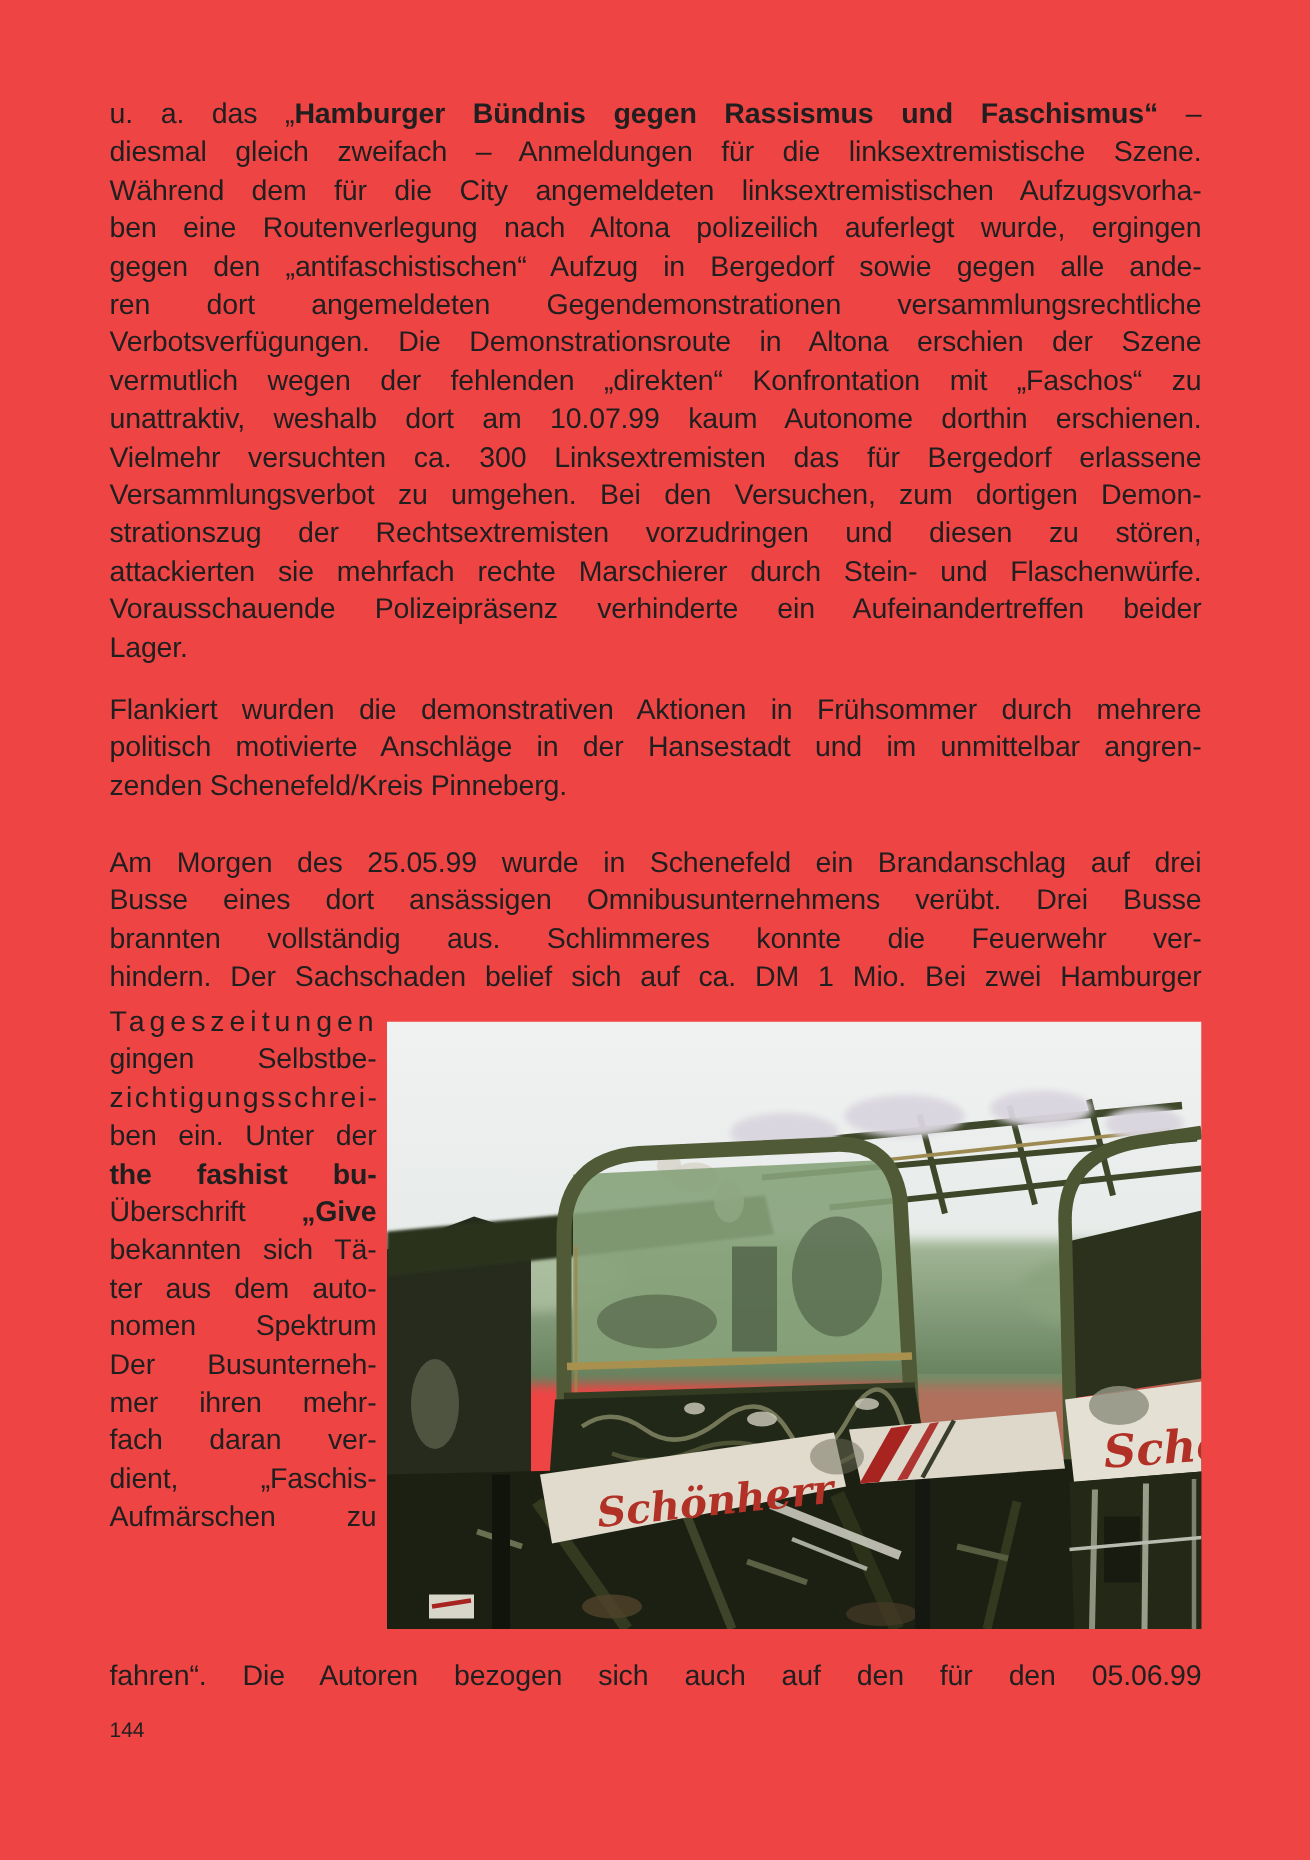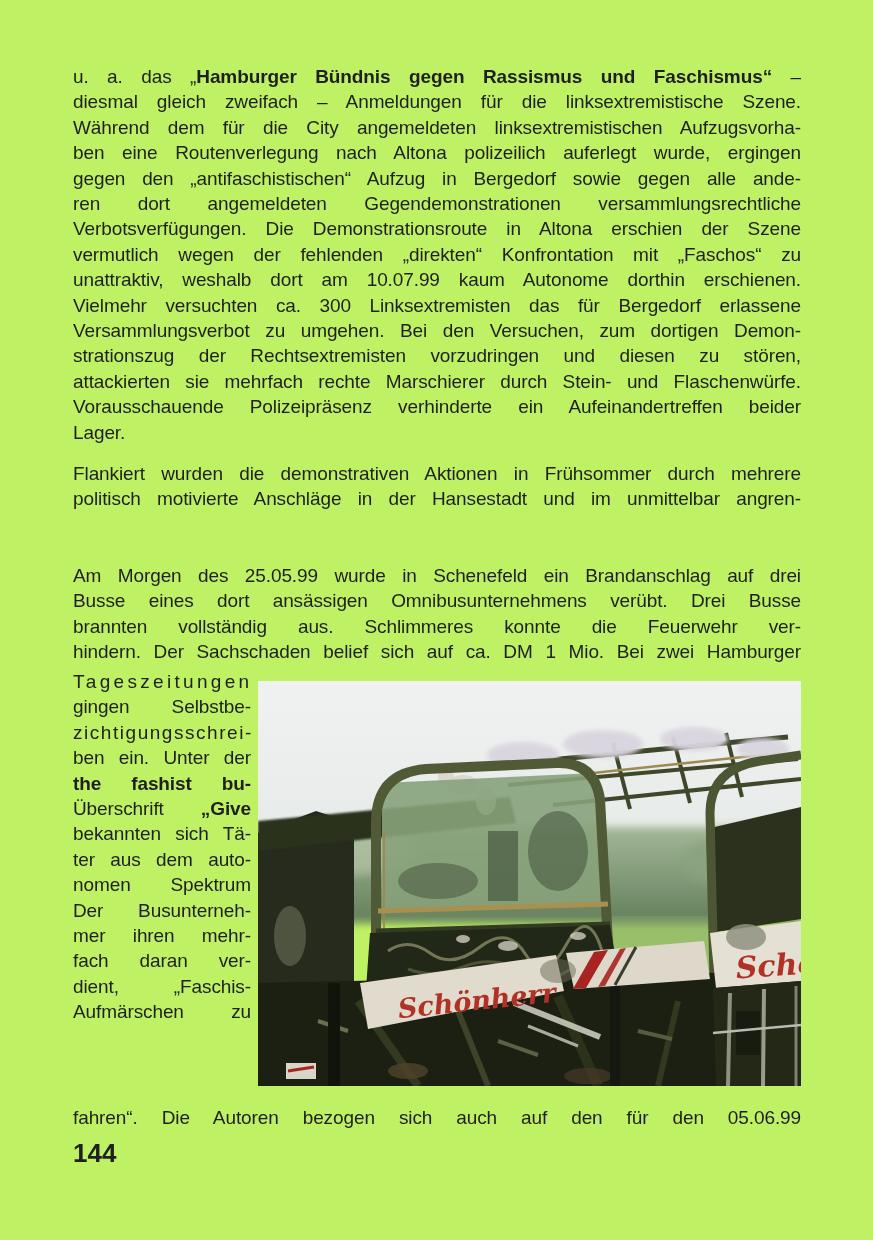--- a/index.html
+++ b/index.html
@@ -1,19 +1,19 @@
 <!DOCTYPE html>
 <html lang="de"><head>
 <meta charset="utf-8">
 <style>
   html,body{margin:0;padding:0;background:#ffffff;}
   .page{
     position:relative;
     width:873px;height:1240px;
-    background:#bef264;
+    background:#ef4444;
     font-family:"Liberation Sans","DejaVu Sans",sans-serif;
     color:#1f1f1f;
     overflow:hidden;
   }
   .textblock{
     position:absolute;
     font-size:19px;
     line-height:25.4px;
     letter-spacing:-0.1px;
   }
@@ -32,21 +32,21 @@
   #p3{top:563px;left:73px;width:728px;}
   #wrapcol{top:669px;left:73px;width:178px;}
   #photo{
     position:absolute;top:681px;left:258px;
     width:543px;height:405px;
   }
   #photo svg{display:block;width:100%;height:100%;}
   #closing{top:1093px;left:73px;width:728px;margin-top:12px;}
   #pagenum{
     position:absolute;top:1141px;left:73px;
-    font-size:26px;line-height:25.4px;font-weight:bold;
+    font-size:14px;line-height:25.4px;
   }
   .brand-script{
     font-family:"DejaVu Serif","Liberation Serif",serif;
     font-style:italic;font-weight:bold;
   }
 </style>
 </head>
 <body>
 
 <div class="page">
@@ -65,20 +65,21 @@
       <div class="line"><span>Versammlungsverbot zu umgehen. Bei den Versuchen, zum dortigen Demon-</span></div>
       <div class="line"><span>strationszug der Rechtsextremisten vorzudringen und diesen zu stören,</span></div>
       <div class="line"><span>attackierten sie mehrfach rechte Marschierer durch Stein- und Flaschenwürfe.</span></div>
       <div class="line"><span>Vorausschauende Polizeipräsenz verhinderte ein Aufeinandertreffen beider</span></div>
       <div class="line no-just"><span>Lager.</span></div>
     </div>
 
   <div id="p2" class="textblock">
       <div class="line"><span>Flankiert wurden die demonstrativen Aktionen in Frühsommer durch mehrere</span></div>
       <div class="line"><span>politisch motivierte Anschläge in der Hansestadt und im unmittelbar angren-</span></div>
+      <div class="line no-just"><span>zenden Schenefeld/Kreis Pinneberg.</span></div>
     </div>
 
   <div id="p3" class="textblock">
       <div class="line"><span>Am Morgen des 25.05.99 wurde in Schenefeld ein Brandanschlag auf drei</span></div>
       <div class="line"><span>Busse eines dort ansässigen Omnibusunternehmens verübt. Drei Busse</span></div>
       <div class="line"><span>brannten vollständig aus. Schlimmeres konnte die Feuerwehr ver-</span></div>
       <div class="line"><span>hindern. Der Sachschaden belief sich auf ca. DM 1 Mio. Bei zwei Hamburger</span></div>
     </div>
 
   <div id="wrapcol" class="textblock">

